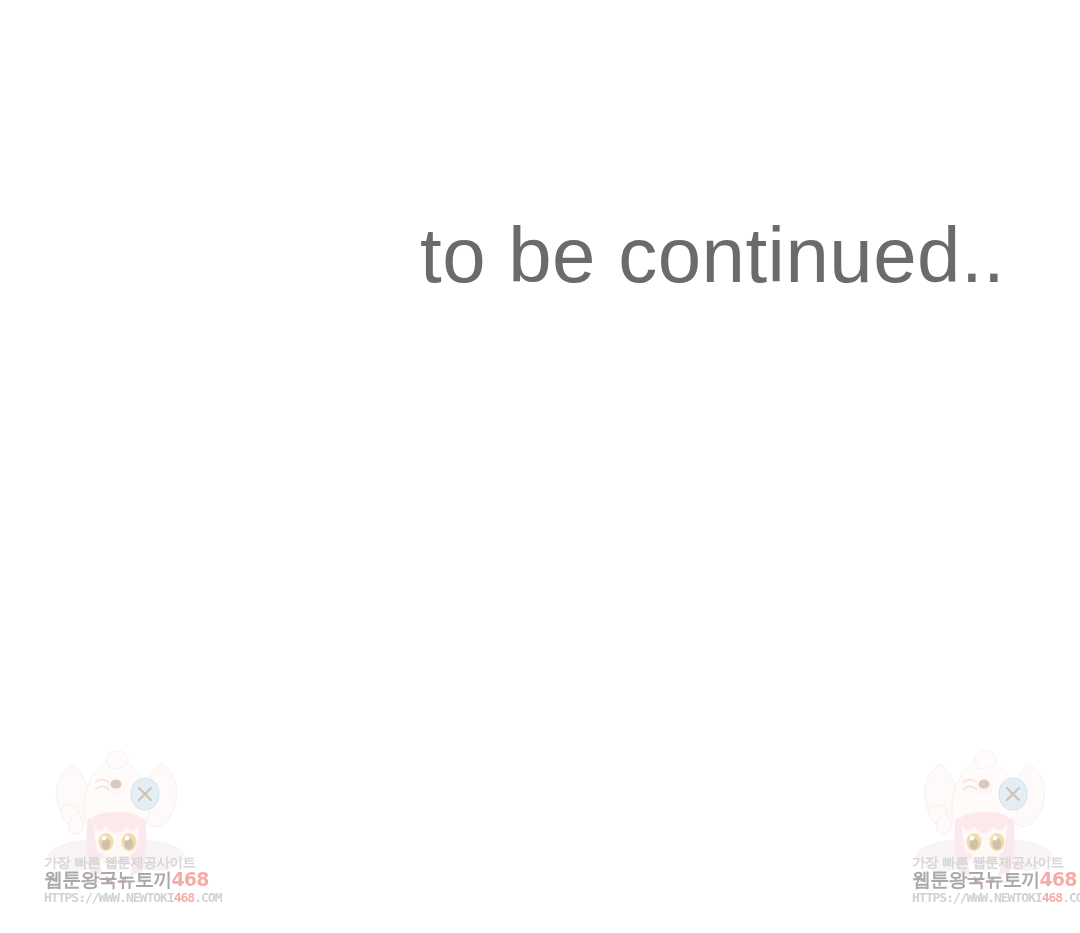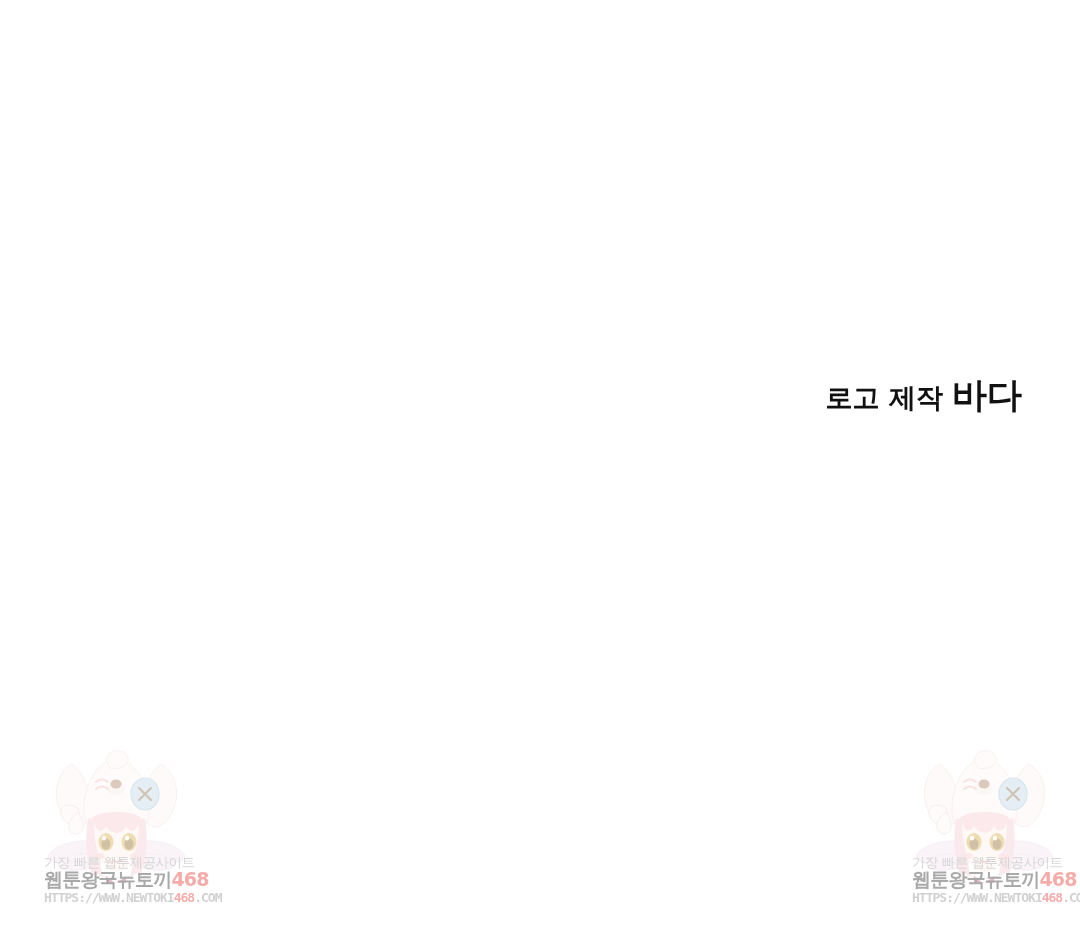--- a/index.html
+++ b/index.html
@@ -79,21 +79,21 @@
     position: absolute;
     left: 0;
     top: 108px;
     width: 145px;
     text-align: center;
     line-height: 1.0;
   }
   .wm-line1 {
     font-family: "DejaVu Sans", sans-serif;
     font-size: 13.5px;
-    font-weight: 400;
+    font-weight: 700;
     color: #9a9a9a;
     letter-spacing: -0.5px;
     white-space: nowrap;
     display: block;
   }
   .wm-line2 {
     font-family: "DejaVu Sans", sans-serif;
     font-size: 19px;
     font-weight: 700;
     color: #2b2b2b;
@@ -113,24 +113,22 @@
     display: block;
     margin-top: 2px;
   }
   .wm-line3 .num { color: #e8312a; }
 </style>
 </head>
 <body>
 
 <div id="page">
 
-
-  <div id="credit">
-    <span class="credit-small">로고 제작</span><span class="credit-big">바다</span>
-  </div>
+  <div id="tbc">to be continued..</div>
+
 
   <div class="watermark left">
     <div class="wm-art">
       <svg viewBox="0 0 145 135" xmlns="http://www.w3.org/2000/svg">
 
         <g fill="#f3e6ee" stroke="#e7d3e0" stroke-width="0.8">
           <ellipse cx="30" cy="104" rx="26" ry="10" transform="rotate(-12 30 104)"></ellipse>
           <ellipse cx="36" cy="114" rx="22" ry="8" transform="rotate(-6 36 114)"></ellipse>
           <ellipse cx="115" cy="104" rx="26" ry="10" transform="rotate(12 115 104)"></ellipse>
           <ellipse cx="109" cy="114" rx="22" ry="8" transform="rotate(6 109 114)"></ellipse>

